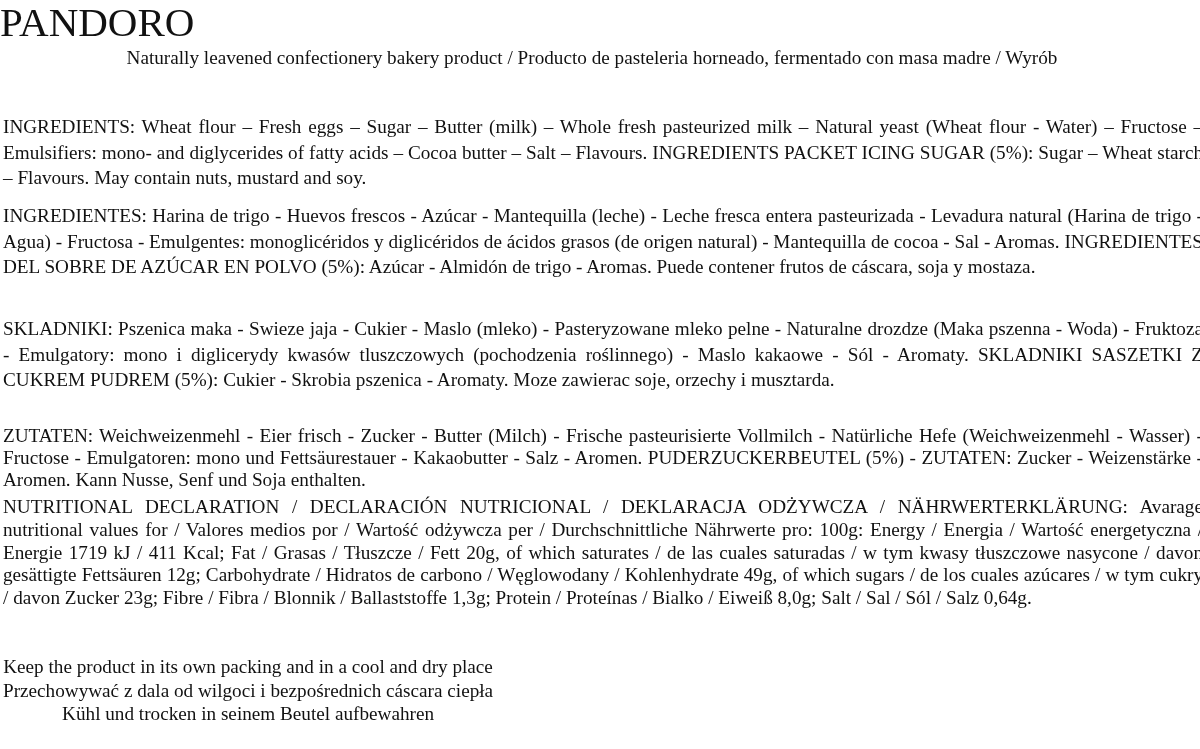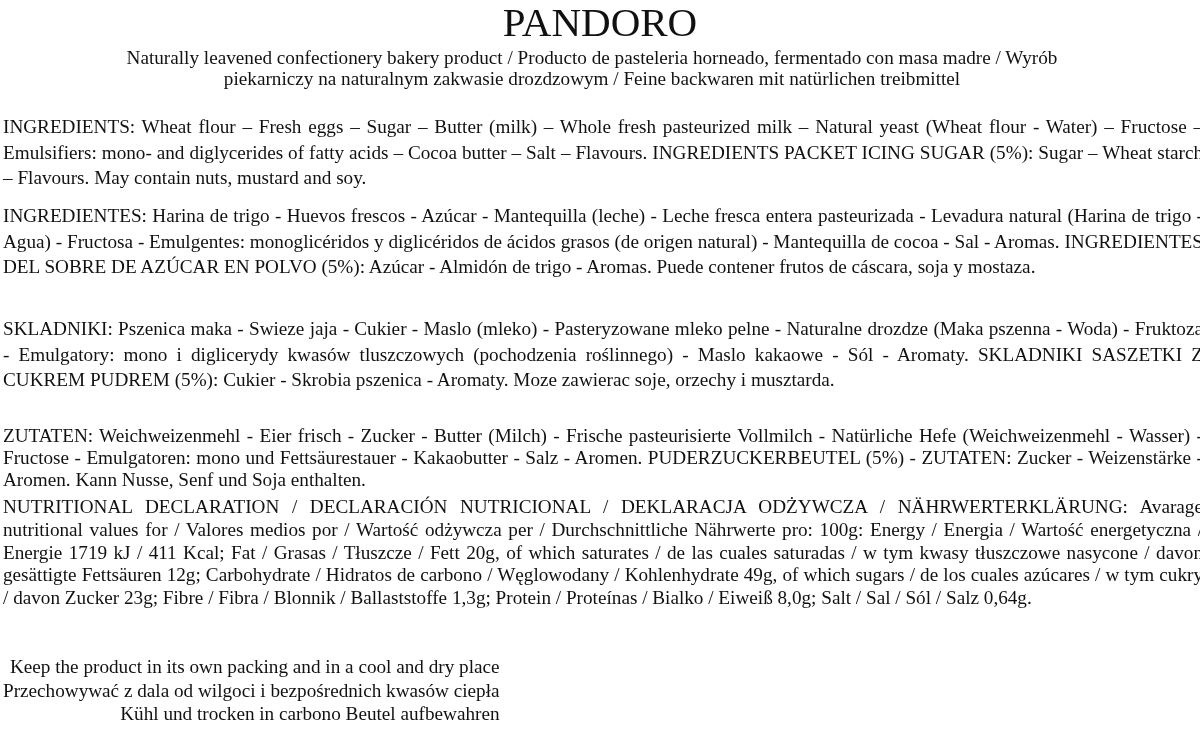--- a/index.html
+++ b/index.html
@@ -5,21 +5,20 @@
   html, body { margin: 0; padding: 0; background: #ffffff; }
   body {
     width: 1200px; height: 749px; overflow: hidden;
     font-family: "Liberation Serif", serif;
     color: #111111;
     font-size: 19.2px;
     line-height: 24px;
   }
   .page { position: relative; width: 1200px; height: 749px; }
   .title {
-    text-align: center;
     font-size: 41px;
     line-height: 44px;
     margin: 0;
     padding-top: 0px;
     font-weight: normal;
     letter-spacing: 0px;
   }
   .subtitle {
     text-align: center;
     margin: 3px 16px 0 0;
@@ -31,38 +30,37 @@
     margin: 0;
     padding: 0 4px 0 3px;
     text-align: justify;
   }
   .block b { font-weight: normal; }
   .ing-en { position: absolute; top: 114px; left: 0; width: 1200px; line-height: 25.5px; }
   .ing-es { position: absolute; top: 203px; left: 0; width: 1200px; line-height: 25.5px; }
   .ing-pl { position: absolute; top: 316px; left: 0; width: 1200px; line-height: 25.5px; }
   .ing-de { position: absolute; top: 425px; left: 0; width: 1200px; line-height: 22px; }
   .nutr { position: absolute; top: 496px; left: 0; width: 1200px; line-height: 22.8px; }
-  .storage { position: absolute; top: 655px; left: 3px; line-height: 23.5px; text-align: right; }
+  .storage { position: absolute; top: 655px; left: 3px; line-height: 23.5px; text-align: center; }
   .storage div { white-space: nowrap; }
 </style>
 </head>
 <body>
 
 <div class="page">
   <h1 class="title">PANDORO</h1>
   <div class="subtitle">
     <div>Naturally leavened confectionery bakery product / Producto de pasteleria horneado, fermentado con masa madre / Wyrób</div>
-    <div>piekarniczy na naturalnym zakwasie drozdzowym / Feine backwaren mit natürlichen treibmittel</div>
   </div>
 
   <p class="block ing-en"><span>INGREDIENTS: </span><b>Wheat</b><span> flour – Fresh </span><b>eggs</b><span> – Sugar – Butter (</span><b>milk</b><span>) – Whole fresh pasteurized </span><b>milk</b><span> – Natural yeast (</span><b>Wheat</b><span> flour - Water) – Fructose – Emulsifiers: mono- and diglycerides of fatty acids – Cocoa butter – Salt – Flavours. INGREDIENTS PACKET ICING SUGAR (5%): Sugar – </span><b>Wheat</b><span> starch – Flavours. May contain </span><b>nuts</b><span>, </span><b>mustard</b><span> and </span><b>soy</b><span>.</span></p>
   <p class="block ing-es"><span>INGREDIENTES: Harina de </span><b>trigo</b><b> - </b><b>Huevos</b><span> frescos - Azúcar - Mantequilla (</span><b>leche</b><span>) </span><b>- Leche</b><span> fresca entera pasteurizada - Levadura natural (Harina de </span><b>trigo</b><span> - Agua) - Fructosa - Emulgentes: monoglicéridos y diglicéridos de ácidos grasos (de origen natural) - Mantequilla de cocoa - Sal - Aromas. INGREDIENTES DEL SOBRE DE AZÚCAR EN POLVO (5%): Azúcar - Almidón de </span><b>trigo</b><span> - Aromas. Puede contener </span><b>frutos de cáscara</b><span>, </span><b>soja</b><span> y </span><b>mostaza</b><span>.</span></p>
   <p class="block ing-pl"><span>SKLADNIKI: </span><b>Pszenica</b><span> maka - Swieze </span><b>jaja</b><span> - Cukier - Maslo (</span><b>mleko</b><span>) - Pasteryzowane </span><b>mleko</b><span> pelne - Naturalne drozdze (Maka </span><b>pszenna</b><span> - Woda) - Fruktoza - Emulgatory: mono i diglicerydy kwasów tluszczowych (pochodzenia roślinnego) - Maslo kakaowe - Sól - Aromaty. SKLADNIKI SASZETKI Z CUKREM PUDREM (5%): Cukier - Skrobia </span><b>pszenica</b><span> - Aromaty. Moze zawierac </span><b>soje</b><span>, </span><b>orzechy</b><span> i </span><b>musztarda</b><span>.</span></p>
   <p class="block ing-de"><span>ZUTATEN: Weich</span><b>weizen</b><span>mehl - </span><b>Eier</b><span> frisch - Zucker - Butter (</span><b>Milch</b><span>) - Frische pasteurisierte Voll</span><b>milch</b><span> - Natürliche Hefe (Weich</span><b>weizen</b><span>mehl - Wasser) - Fructose - Emulgatoren: mono und Fettsäurestauer - Kakaobutter - Salz - Aromen. PUDERZUCKERBEUTEL (5%) - ZUTATEN: Zucker - </span><b>Weizen</b><span>stärke - Aromen. Kann </span><b>Nusse</b><span>, </span><b>Senf</b><span> und </span><b>Soja</b><span> enthalten.</span></p>
 
   <p class="block nutr">NUTRITIONAL DECLARATION / DECLARACIÓN NUTRICIONAL / DEKLARACJA ODŻYWCZA / NÄHRWERTERKLÄRUNG: Avarage nutritional values for / Valores medios por / Wartość odżywcza per / Durchschnittliche Nährwerte pro: 100g: Energy / Energia / Wartość energetyczna / Energie 1719 kJ / 411 Kcal; Fat / Grasas / Tłuszcze / Fett 20g, of which saturates / de las cuales saturadas / w tym kwasy tłuszczowe nasycone / davon gesättigte Fettsäuren 12g; Carbohydrate / Hidratos de carbono / Węglowodany / Kohlenhydrate 49g, of which sugars / de los cuales azúcares / w tym cukry / davon Zucker 23g; Fibre / Fibra / Blonnik / Ballaststoffe 1,3g; Protein / Proteínas / Bialko / Eiweiß 8,0g; Salt / Sal / Sól / Salz 0,64g.</p>
 
   <div class="storage">
     <div>Keep the product in its own packing and in a cool and dry place</div>
-    <div>Przechowywać z dala od wilgoci i bezpośrednich kwasów ciepła</div>
-    <div>Kühl und trocken in carbono Beutel aufbewahren</div>
+    <div>Przechowywać z dala od wilgoci i bezpośrednich cáscara ciepła</div>
+    <div>Kühl und trocken in seinem Beutel aufbewahren</div>
   </div>
 </div>
 
 </body></html>

